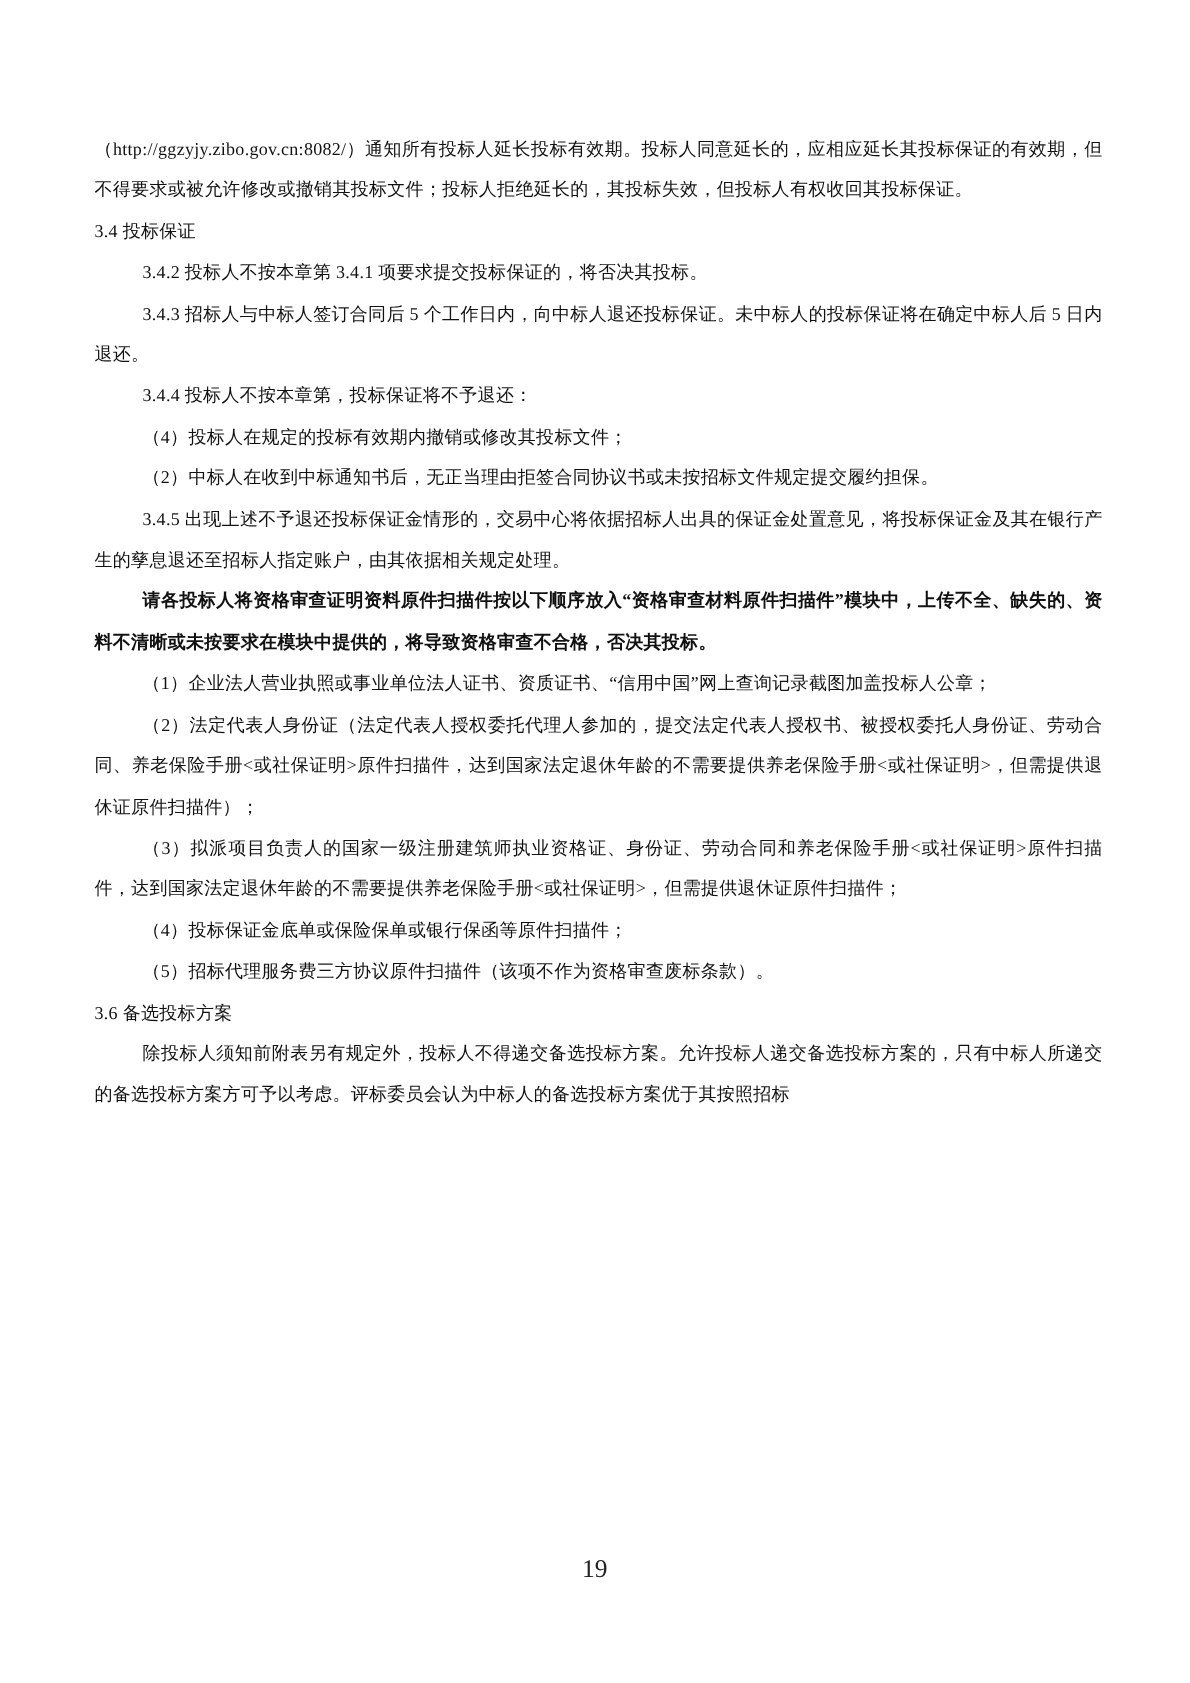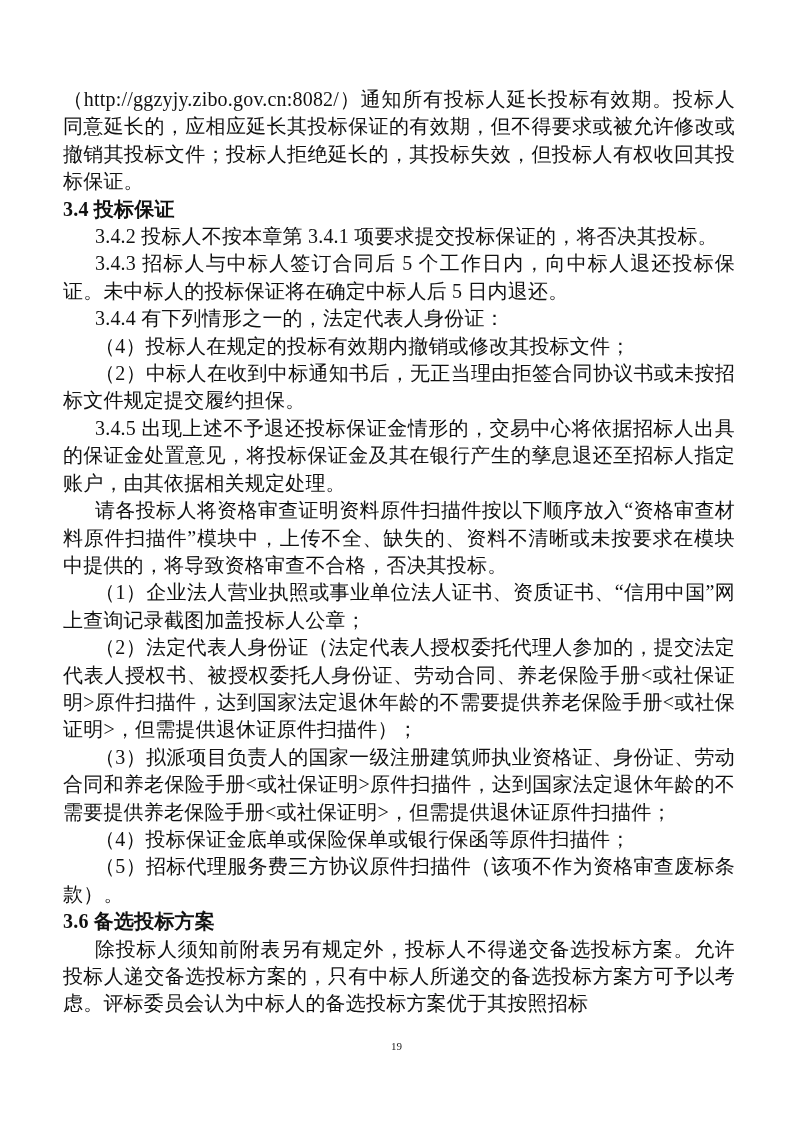--- a/index.html
+++ b/index.html
@@ -18,57 +18,57 @@
   }
   .content {
     position: absolute;
     top: 86px;
     left: 63px;
     right: 58px;
   }
   .para {
     margin: 0;
     padding: 0;
-    font-size: 20px;
+    font-size: 12px;
     line-height: 27.4px;
     text-align: justify;
     letter-spacing: 0.2px;
     word-break: break-all;
   }
   .para.indent {
     text-indent: 32px;
   }
   .para.heading {
-    font-weight: 700;
+    font-weight: 400;
     text-align: left;
   }
   .para.body-bold {
-    font-weight: 400;
+    font-weight: 700;
   }
   .page-number {
     position: absolute;
     top: 1036px;
     left: 0;
     right: 0;
     text-align: center;
-    font-size: 11px;
+    font-size: 17px;
     line-height: 20px;
     color: #222222;
   }
 </style>
 </head>
 <body>
 
 <main class="page">
   <div class="content">
       <p class="para body">（http://ggzyjy.zibo.gov.cn:8082/）通知所有投标人延长投标有效期。投标人同意延长的，应相应延长其投标保证的有效期，但不得要求或被允许修改或撤销其投标文件；投标人拒绝延长的，其投标失效，但投标人有权收回其投标保证。</p>
       <p class="para heading">3.4 投标保证</p>
       <p class="para body indent">3.4.2 投标人不按本章第 3.4.1 项要求提交投标保证的，将否决其投标。</p>
       <p class="para body indent">3.4.3 招标人与中标人签订合同后 5 个工作日内，向中标人退还投标保证。未中标人的投标保证将在确定中标人后 5 日内退还。</p>
-      <p class="para body indent">3.4.4 有下列情形之一的，法定代表人身份证：</p>
+      <p class="para body indent">3.4.4 投标人不按本章第，投标保证将不予退还：</p>
       <p class="para body indent">（4）投标人在规定的投标有效期内撤销或修改其投标文件；</p>
       <p class="para body indent">（2）中标人在收到中标通知书后，无正当理由拒签合同协议书或未按招标文件规定提交履约担保。</p>
       <p class="para body indent">3.4.5 出现上述不予退还投标保证金情形的，交易中心将依据招标人出具的保证金处置意见，将投标保证金及其在银行产生的孳息退还至招标人指定账户，由其依据相关规定处理。</p>
       <p class="para body-bold indent">请各投标人将资格审查证明资料原件扫描件按以下顺序放入“资格审查材料原件扫描件”模块中，上传不全、缺失的、资料不清晰或未按要求在模块中提供的，将导致资格审查不合格，否决其投标。</p>
       <p class="para body indent">（1）企业法人营业执照或事业单位法人证书、资质证书、“信用中国”网上查询记录截图加盖投标人公章；</p>
       <p class="para body indent">（2）法定代表人身份证（法定代表人授权委托代理人参加的，提交法定代表人授权书、被授权委托人身份证、劳动合同、养老保险手册&lt;或社保证明&gt;原件扫描件，达到国家法定退休年龄的不需要提供养老保险手册&lt;或社保证明&gt;，但需提供退休证原件扫描件）；</p>
       <p class="para body indent">（3）拟派项目负责人的国家一级注册建筑师执业资格证、身份证、劳动合同和养老保险手册&lt;或社保证明&gt;原件扫描件，达到国家法定退休年龄的不需要提供养老保险手册&lt;或社保证明&gt;，但需提供退休证原件扫描件；</p>
       <p class="para body indent">（4）投标保证金底单或保险保单或银行保函等原件扫描件；</p>
       <p class="para body indent">（5）招标代理服务费三方协议原件扫描件（该项不作为资格审查废标条款）。</p>
       <p class="para heading">3.6 备选投标方案</p>

